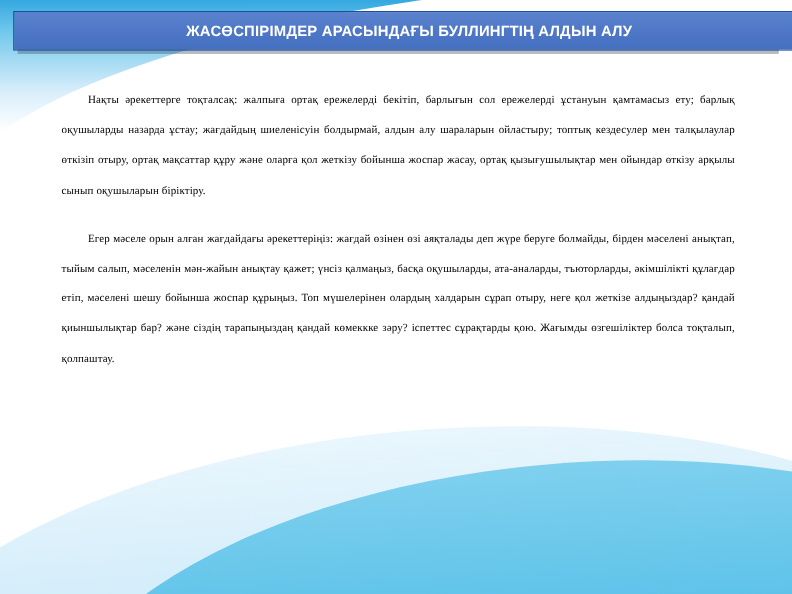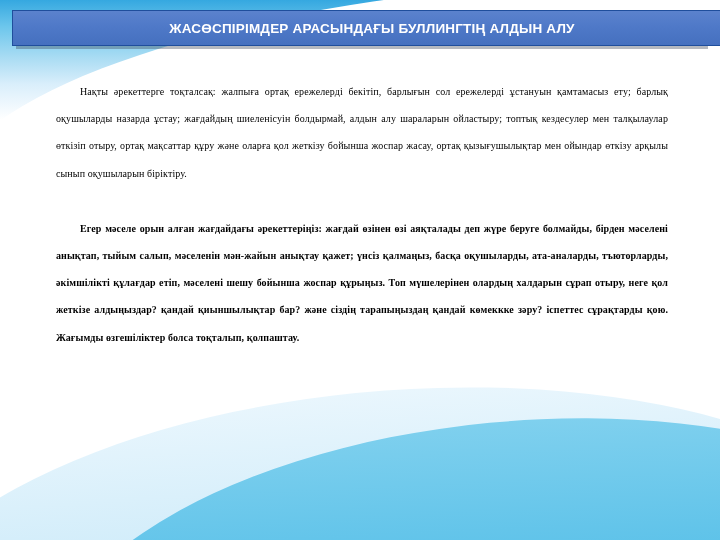--- a/index.html
+++ b/index.html
@@ -102,22 +102,21 @@
     margin: 0;
     color: #000000;
     font-family: "Liberation Serif", serif;
     font-size: 10px;
     line-height: 27.2px;
     text-align: justify;
     text-indent: 24px;
     letter-spacing: 0.1px;
   }
   .para + .para {
-    margin-top: 28px;
-    font-weight: bold;
+    margin-top: 17px;
   }
 
   
   .wave-pale {
     position: absolute;
     left: -130px;
     bottom: -250px;
     width: 1060px;
     height: 400px;
     background: linear-gradient(to bottom, #e9f6fd 0%, #cbeaf9 45%, #a9dcf4 100%);

